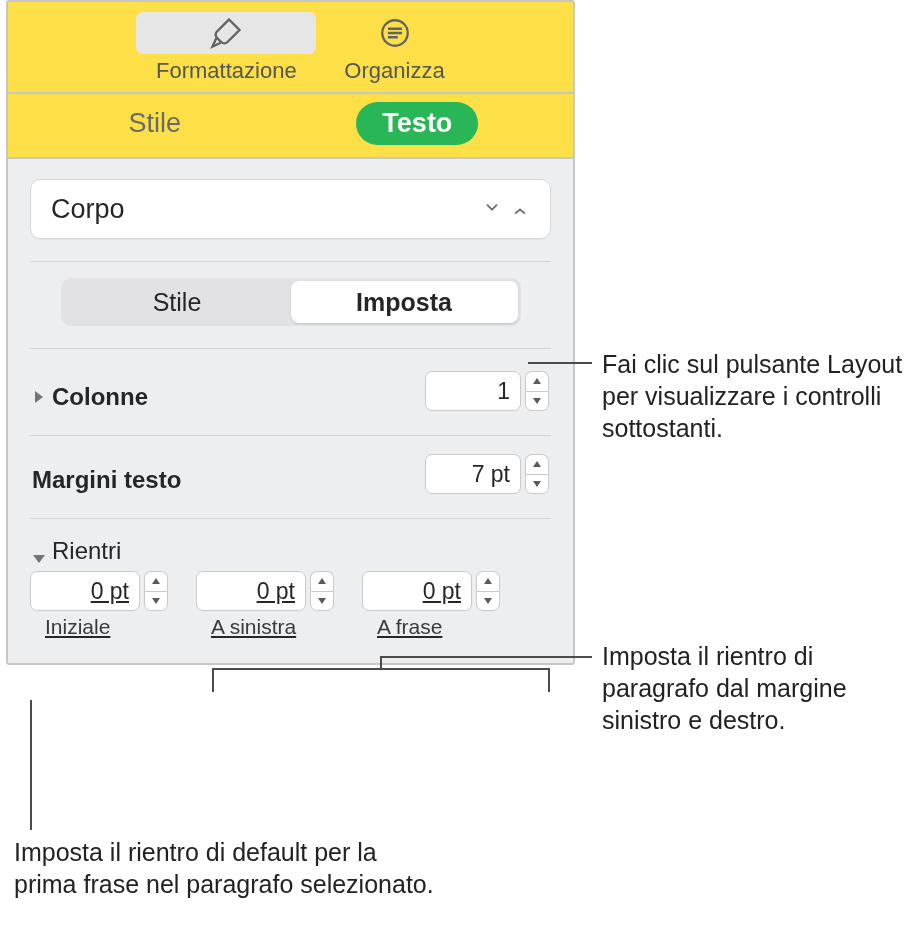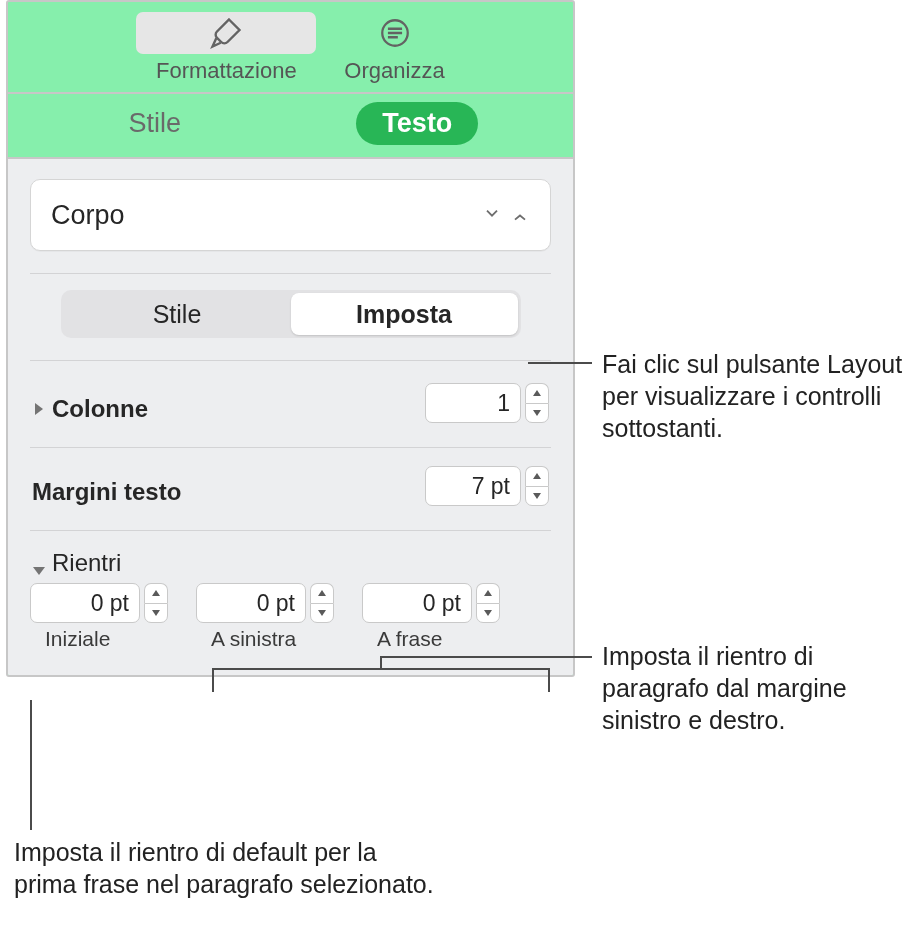--- a/index.html
+++ b/index.html
@@ -15,21 +15,21 @@
     position: relative;
   }
 
   .panel {
     position: absolute;
     left: 6px;
     top: 0;
     width: 569px;
     border: 2px solid #c7c7c7;
     border-radius: 3px;
-    background: #86efac;
+    background: #fde047;
     overflow: hidden;
   }
 
   
   .topbar {
     border-bottom: 2px solid #c7c7c7;
     padding: 10px 0 8px 0;
     display: flex;
     justify-content: center;
     gap: 28px;
@@ -78,21 +78,21 @@
   .inner {
     background: #edeef0;
     padding: 20px 22px 24px 22px;
   }
 
   
   .style-select {
     background: #fff;
     border: 1px solid #d5d5d5;
     border-radius: 10px;
-    height: 72px;
+    height: 60px;
     display: flex;
     align-items: center;
     justify-content: space-between;
     padding: 0 20px 0 20px;
     font-size: 27px;
     box-shadow: 0 1px 0 rgba(0,0,0,0.03);
   }
   .style-select .chev { color:#6d6d6d; }
 
   .sep { border: none; border-top: 1px solid #d3d3d5; margin: 22px 0 16px 0; }
@@ -168,21 +168,21 @@
   .stepper .stp.up { border-radius: 7px 7px 0 0; border-bottom:none; }
   .stepper .stp.down { border-radius: 0 0 7px 7px; }
   .stepper svg { display:block; }
 
   
   .tri {
     display: flex;
     gap: 28px;
     margin-top: 6px;
   }
-  .tri .col { display:flex; flex-direction:column; align-items:flex-start; gap:4px; }
+  .tri .col { display:flex; flex-direction:column; align-items:flex-start; gap:4px;text-decoration:underline; }
   .tri .col .sub { font-size:21px; color:#3a3a3a; margin-left:15px; }
   .tri .numbox .field { min-width: 110px; }
 
   
   .callout {
     position: absolute;
     font-size: 25px;
     line-height: 1.28;
     color: #222;
     width: 320px;

